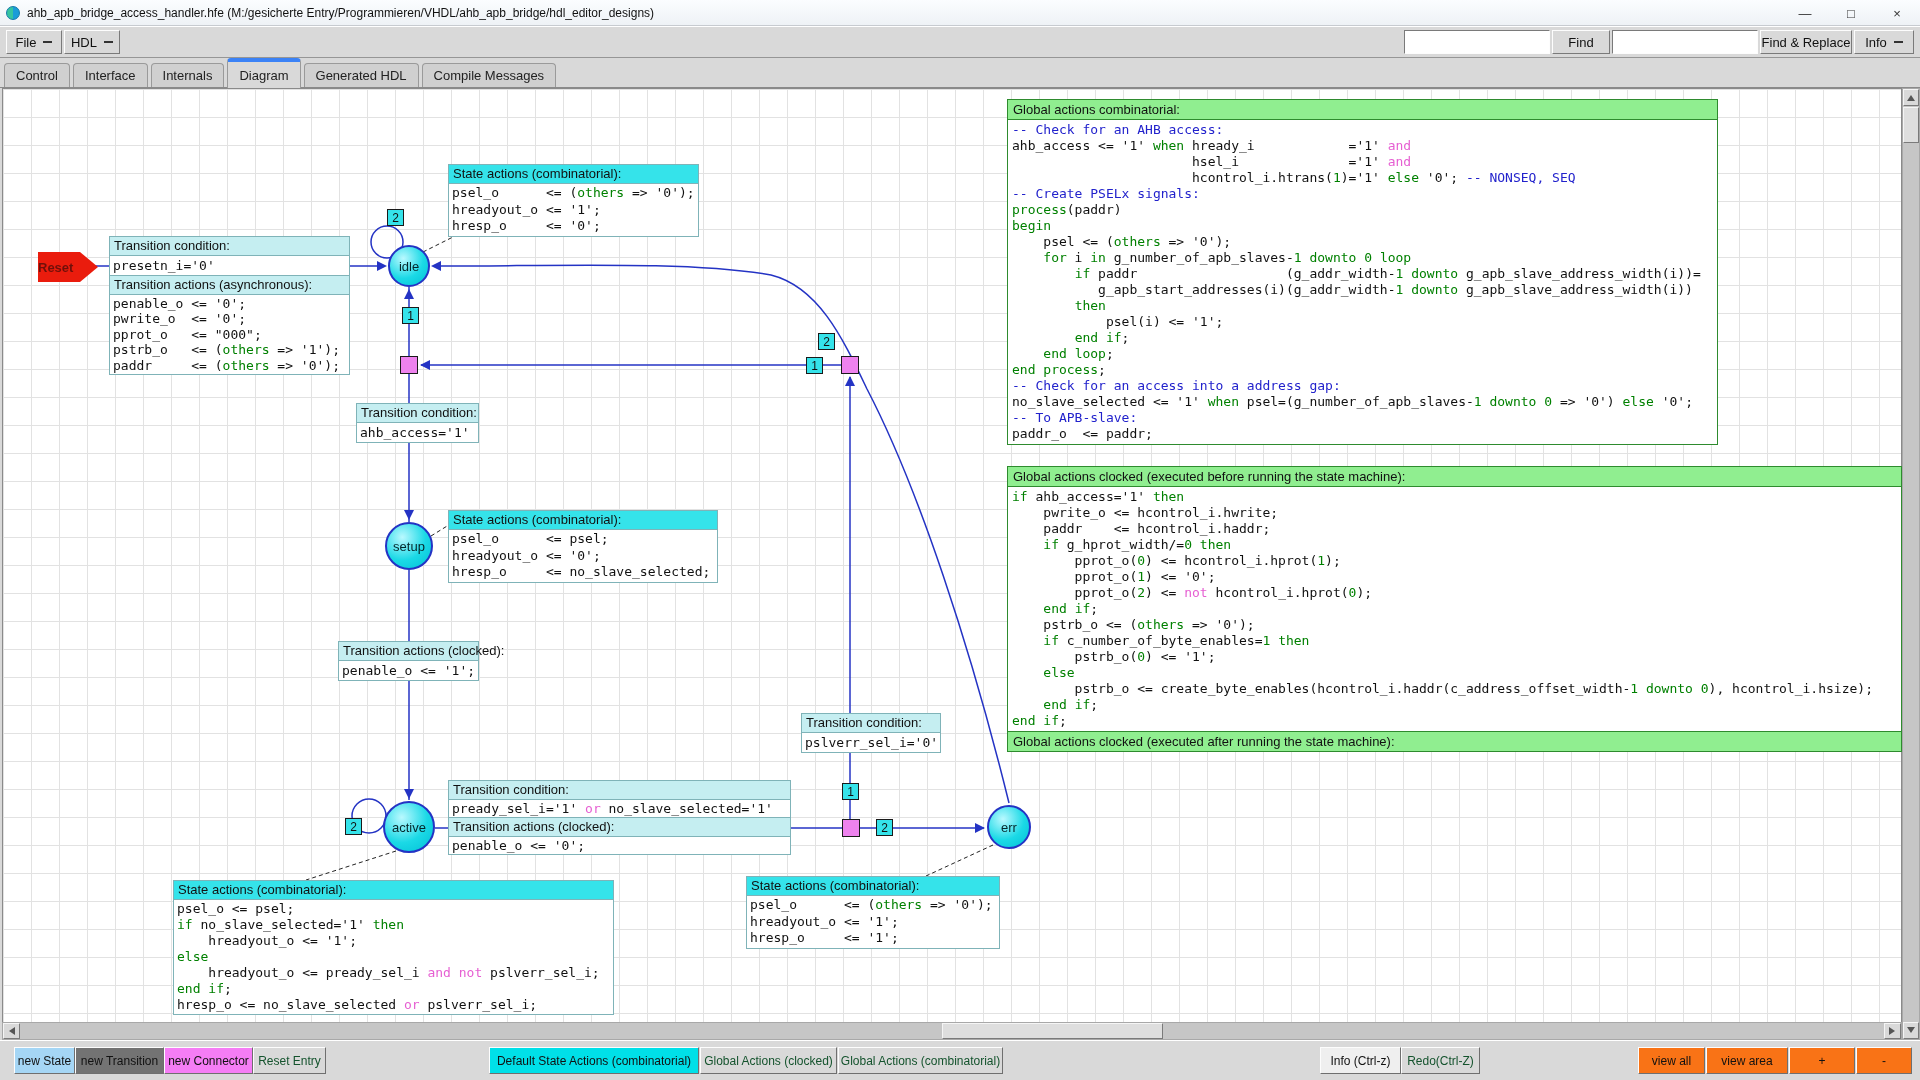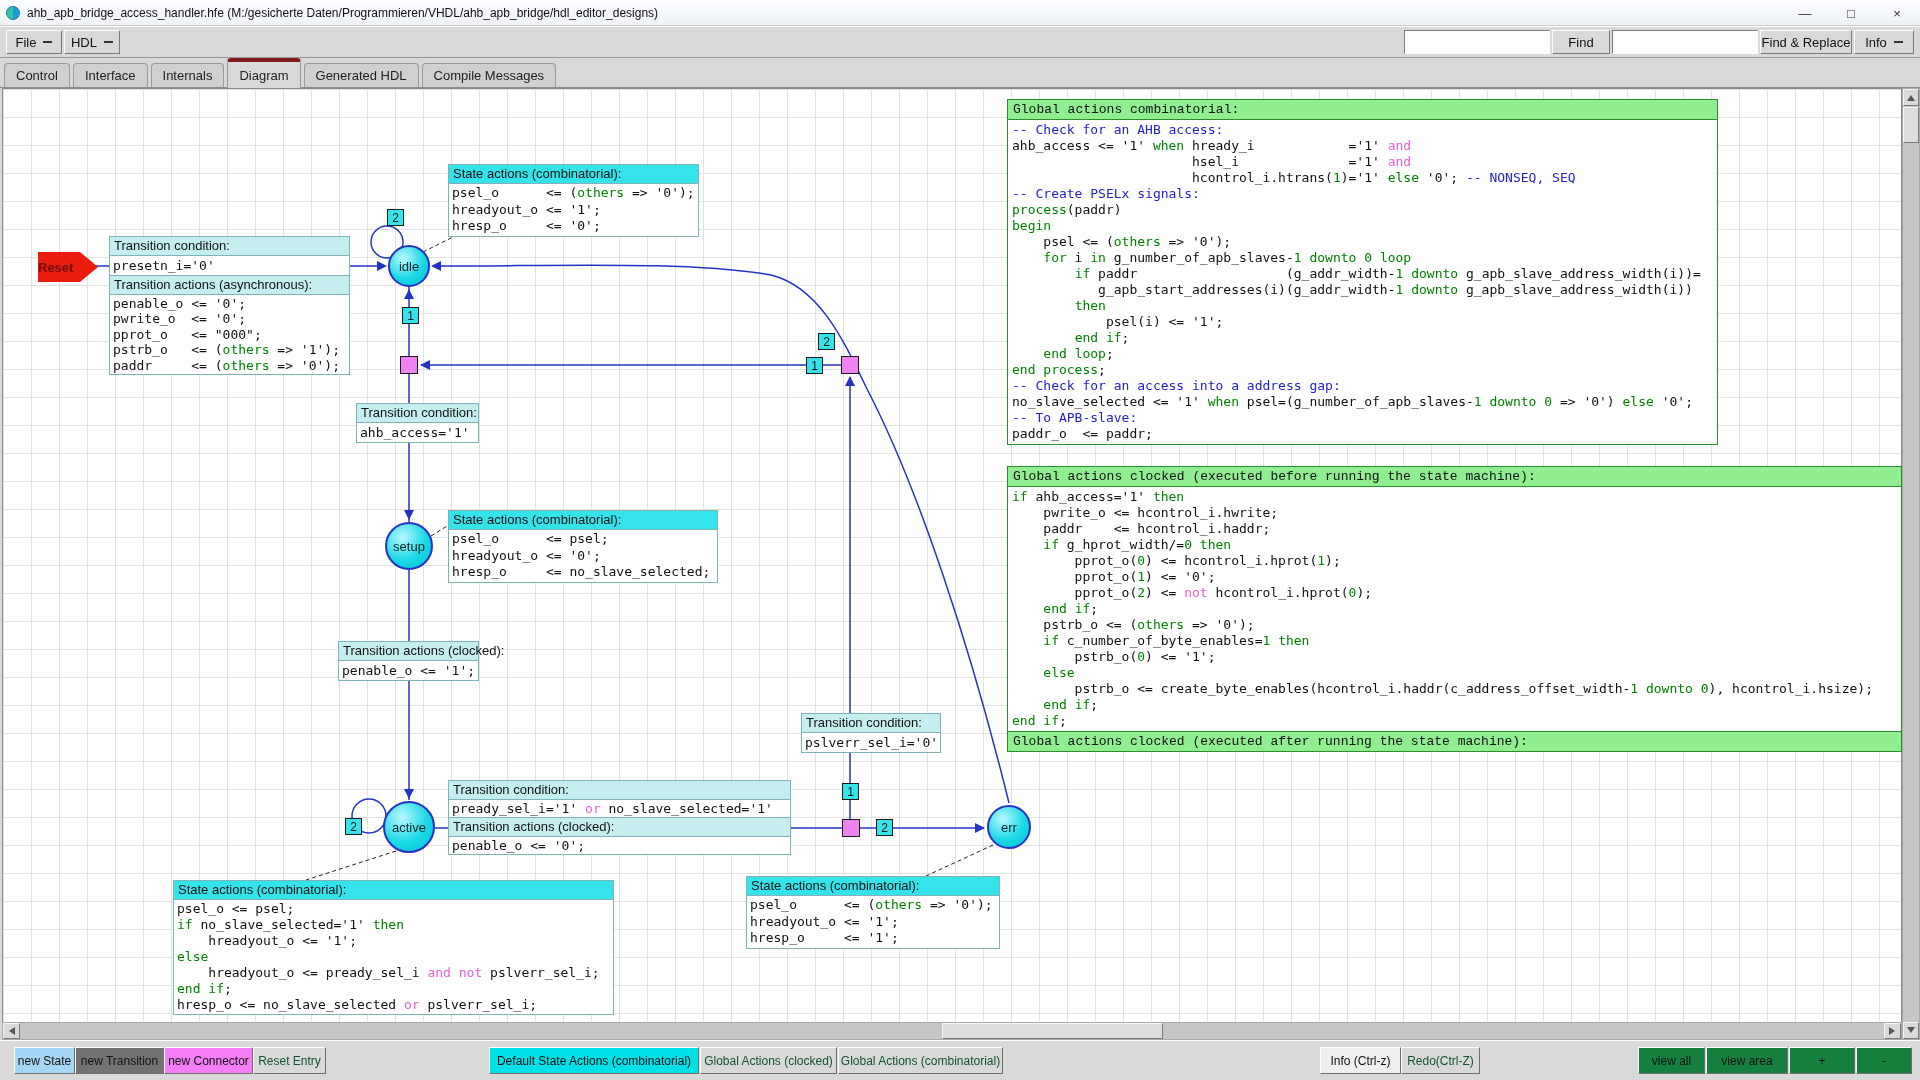--- a/index.html
+++ b/index.html
@@ -14,40 +14,40 @@
   .winbtn{width:46px;height:100%;display:flex;align-items:center;justify-content:center;font-size:13px;color:#333}
 
   .menurow{position:absolute;left:0;top:26px;width:1920px;height:32px;background:#d9d9d9;border-bottom:1px solid #969696;box-shadow:0 1px 0 #fff inset}
   .btn{position:absolute;display:flex;align-items:center;justify-content:center;background:#d9d9d9;border:1px solid;border-color:#fdfdfd #7a7a7a #7a7a7a #fdfdfd;font-size:13px;color:#111;white-space:nowrap}
   .dash{display:inline-block;width:9px;border-top:2px solid #333;margin-left:7px}
   .apptitle{position:absolute;left:757px;top:31px;transform:translateX(-50%);font-size:18px;font-weight:bold;letter-spacing:.2px}
   .entry{position:absolute;background:#fff;border:1px solid;border-color:#7a7a7a #fdfdfd #fdfdfd #7a7a7a;font:13px "Liberation Sans",sans-serif;padding:0 4px}
 
   .tabbar{position:absolute;left:0;top:58px;width:1920px;height:30px;background:#d9d9d9;border-bottom:1px solid #8a8a8a;display:flex;align-items:flex-end;padding-left:4px}
   .tab{height:24px;display:flex;align-items:center;padding:0 11px;font-size:13px;background:#d0d0d0;border:1px solid #9a9a9a;border-bottom:none;border-radius:4px 4px 0 0;margin-right:3px;color:#222}
-  .tab.active{height:30px;background:#d9d9d9;border-top:4px solid #7f1d1d;margin-bottom:-1px}
+  .tab.active{height:30px;background:#d9d9d9;border-top:4px solid #3b82f6;margin-bottom:-1px}
 
   
   .canvas{position:absolute;left:2px;top:88px;width:1900px;height:952px;background:#fff;border:1px solid #8a8a8a;
     background-image:repeating-linear-gradient(to right,#e2e2e2 0 1px,transparent 1px 28px),
                      repeating-linear-gradient(to bottom,#e2e2e2 0 1px,transparent 1px 28px)}
   .wires{position:absolute;left:0;top:0}
 
   .dbox{position:absolute;font-family:"DejaVu Sans Mono","Liberation Mono",monospace}
   .bh{font-family:"Liberation Sans",sans-serif;font-size:13px;line-height:16px;padding:1px 4px;border:1px solid #7fb3b8;white-space:nowrap}
   .bh.pale{background:#c5eef1}
   .bh.vivid{background:#35e3ea}
   .bcode,.bval{background:#fff;border:1px solid #7fb3b8;border-top:none;padding:1px 3px;font-size:13px;white-space:pre}
   .bval{line-height:17px}
   .lh15 .cl{line-height:15.4px}
   .lh16 .cl{line-height:16.6px}
   .lh160 .cl{line-height:16px}
 
   .panel{position:absolute;font-family:"DejaVu Sans Mono","Liberation Mono",monospace}
-  .ph{font-family:Liberation Mono, monospace;font-size:13px;line-height:17px;padding:1px 5px;background:#90ee90;border:1px solid #2e8b2e;white-space:nowrap}
+  .ph{font-family:Liberation Sans, sans-serif;font-size:13px;line-height:17px;padding:1px 5px;background:#90ee90;border:1px solid #2e8b2e;white-space:nowrap}
   .ph.bottom{border-top:none}
   .pcode{background:#fff;border:1px solid #2e8b2e;border-top:none;padding:2px 4px;font-size:13px;white-space:pre}
   .pcode .cl{line-height:16px}
 
   .k{color:#008000}.c{color:#2222cc}.p{color:#e65fd2}
 
   .state{position:absolute;border-radius:50%;background:radial-gradient(circle at 35% 30%,#b9f9ff,#1bd9e6 55%,#00c0d6);border:2px solid #2433c4;display:flex;align-items:center;justify-content:center;font-size:13px;color:#05262a}
   .badge{position:absolute;width:17px;height:17px;background:#35e3ea;border:1px solid #1a1a1a;display:flex;align-items:center;justify-content:center;font-size:12px}
   .conn{position:absolute;width:18px;height:18px;background:#ee82ee;border:1px solid #1a1a1a}
   .reset{position:absolute;left:35px;top:163px;width:60px;height:30px;background:#ea1c0d;color:#70100a;font-size:13px;font-weight:bold;display:flex;align-items:center;clip-path:polygon(0 0,70% 0,100% 50%,70% 100%,0 100%)}
@@ -61,30 +61,30 @@
   .tri.up{border-bottom:6px solid #555;margin-top:-3px}
   .tri.down{border-top:6px solid #555;margin-bottom:-3px}
   .tri.left{border-right:6px solid #555;margin-left:-3px}
   .tri.right{border-left:6px solid #555;margin-right:-3px}
 
   
   .bottombar{position:absolute;left:0;top:1040px;width:1920px;height:40px;background:#d9d9d9;border-top:1px solid #fff}
   .bbtn{position:absolute;top:6px;height:27px;display:flex;align-items:center;justify-content:center;font-size:12px;border:1px solid;border-color:#fdfdfd #6f6f6f #6f6f6f #fdfdfd;background:#d9d9d9;white-space:nowrap}
   .bbtn.dis{color:#14532d}
   .c-lblue{background:#a5d6f5}.c-blue{background:#737373}.c-pink{background:#f57df5}
-  .c-cyan{background:#00e0e8}.c-yellow{background:#15803d}.c-plain{background:#efefef}
+  .c-cyan{background:#00e0e8}.c-yellow{background:#f97316}.c-plain{background:#efefef}
 </style>
 </head>
 <body>
 
 <div id="app">
 
   <div class="titlebar">
     <span class="appicon"></span>
-    <span>ahb_apb_bridge_access_handler.hfe (M:/gesicherte Daten/Programmieren/VHDL/ahb_apb_bridge/hdl_editor_designs)</span>
+    <span>ahb_apb_bridge_access_handler.hfe (M:/gesicherte Entry/Programmieren/VHDL/ahb_apb_bridge/hdl_editor_designs)</span>
     <div class="winbtns">
       <span class="winbtn">—</span>
       <span class="winbtn">□</span>
       <span class="winbtn">×</span>
     </div>
   </div>
 
   <div class="menurow">
     <div class="btn" style="left:6px;top:4px;width:56px;height:24px">
         <span>File</span>

